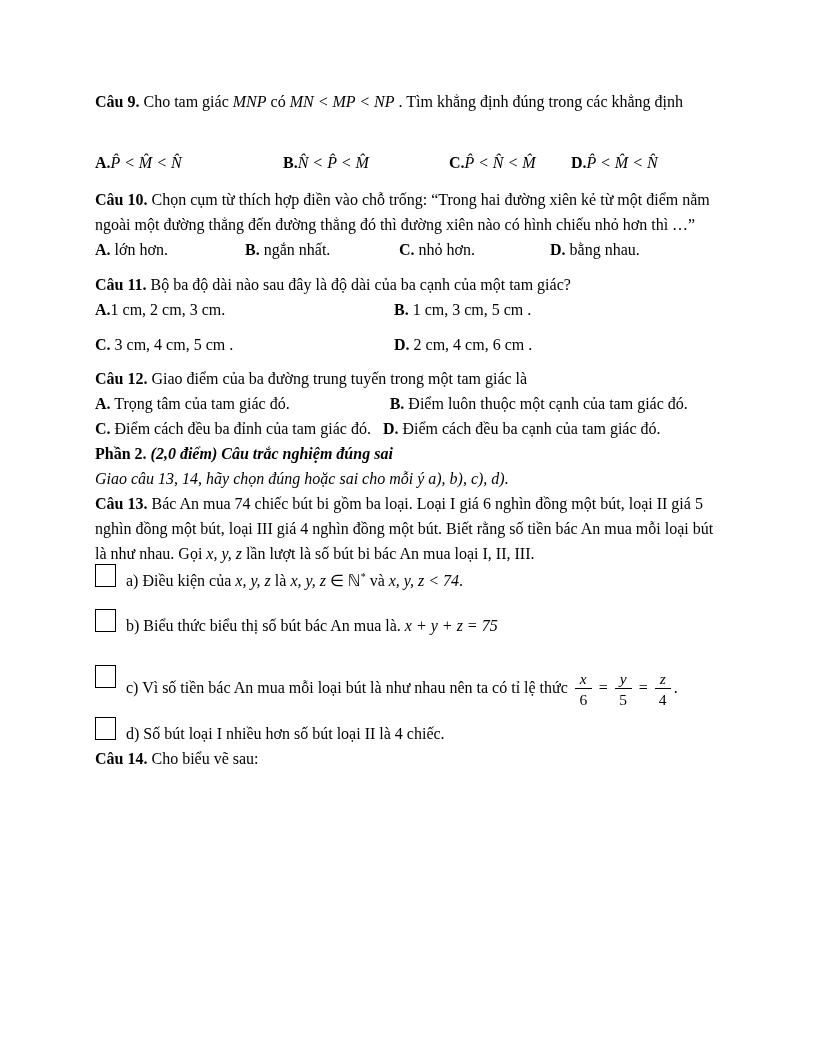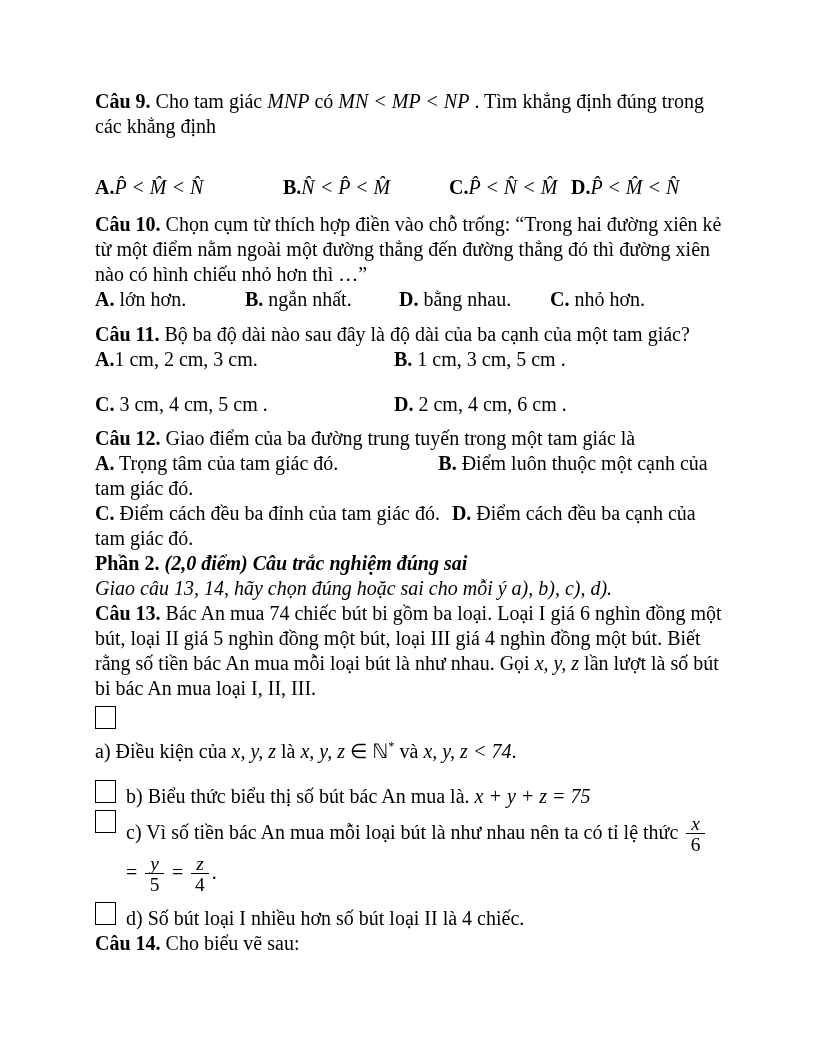--- a/index.html
+++ b/index.html
@@ -1,56 +1,56 @@
 <!DOCTYPE html>
 <html><head>
 <meta charset="utf-8">
 <style>
   html,body{margin:0;padding:0;background:#fff;}
   .page{
     position:relative;
     width:816px;height:1056px;
     background:#ffffff;
     font-family:"Liberation Serif", serif;
-    font-size:20px;
+    font-size:16px;
     color:#000;
     overflow:hidden;
   }
   .content{position:absolute;left:95px;top:89px;width:627px;}
   p.para{margin:0;line-height:25px;}
   .seg-n{}
   .seg-b{font-weight:700;}
   .seg-i{font-style:italic;}
   .seg-bi{font-weight:700;font-style:italic;margin-top:37px;}
   sup.seg-sup{font-size:0.62em;line-height:0;}
   .seg-sp{display:inline-block;width:100px;}
   .seg-sp2{display:inline-block;width:12px;}
   
   .opt-row{display:grid;line-height:25px;}
   .q9-row{grid-template-columns:188px 166px 122px 1fr;margin-bottom:12px;margin-top:36px;}
   .q10-row{grid-template-columns:150px 154px 151px 1fr;margin-bottom:10px;}
-  .q11-grid{grid-template-columns:299px 1fr;row-gap:20px;margin-bottom:9px;}
+  .q11-grid{grid-template-columns:299px 1fr;row-gap:10px;margin-bottom:9px;}
   .opt .lbl{font-weight:700;}
   .opt .math{font-style:italic;}
   
   .m-q9stem{margin-bottom:13px;}
   .m-q10stem{margin-bottom:0;}
   .m-q11stem{margin-bottom:9px;}
   .m-q12stem{margin-bottom:3px;}
   .m-q12ab{margin-bottom:7px;}
   .m-q12cd{margin-bottom:3px;}
   .m-p2{margin-bottom:10px;}
   .m-note{margin-bottom:8px;}
   .m-q13{margin-bottom:0;}
   .m-q14{margin-top:14px;}
   
   .tf-row{display:flex;align-items:flex-start;gap:10px;line-height:25px;}
-  .row-a{margin-top:9px;flex-direction:column;}
+  .row-a{margin-top:2px;}
   .row-b{margin-top:20px;}
-  .row-c{margin-top:5px;}
+  .row-c{margin-top:31px;}
   .row-d{margin-top:12px;}
   .checkbox{
     flex:none;display:inline-block;
     width:19px;height:21px;
     border:1.6px solid #000;
     background:#fff;
     margin-top:-4px;
   }
   .tf-text{flex:1;}
   
@@ -72,22 +72,22 @@
       <span class="opt"><span class="lbl">A.</span><span class="math">P̂ &lt; M̂ &lt; N̂</span></span>
       <span class="opt"><span class="lbl">B.</span><span class="math">N̂ &lt; P̂ &lt; M̂</span></span>
       <span class="opt"><span class="lbl">C.</span><span class="math">P̂ &lt; N̂ &lt; M̂</span></span>
       <span class="opt"><span class="lbl">D.</span><span class="math">P̂ &lt; M̂ &lt; N̂</span></span>
     </div>
 
     <p class="para m-q10stem"><span class="seg-b">Câu 10.</span><span class="seg-n"> Chọn cụm từ thích hợp điền vào chỗ trống: “Trong hai đường xiên kẻ từ một điểm nằm ngoài một đường thẳng đến đường thẳng đó thì đường xiên nào có hình chiếu nhỏ hơn thì …”</span></p>
     <div class="opt-row q10-row">
       <span class="opt"><span class="lbl">A.</span><span> lớn hơn.</span></span>
       <span class="opt"><span class="lbl">B.</span><span> ngắn nhất.</span></span>
+      <span class="opt"><span class="lbl">C.</span><span> nhỏ hơn.</span></span>
       <span class="opt"><span class="lbl">D.</span><span> bằng nhau.</span></span>
-      <span class="opt"><span class="lbl">C.</span><span> nhỏ hơn.</span></span>
     </div>
 
     <p class="para m-q11stem"><span class="seg-b">Câu 11.</span><span class="seg-n"> Bộ ba độ dài nào sau đây là độ dài của ba cạnh của một tam giác?</span></p>
     <div class="opt-row q11-grid">
       <span class="opt"><span class="lbl">A.</span><span>1 cm, 2 cm, 3 cm.</span></span>
       <span class="opt"><span class="lbl">B.</span><span> 1 cm, 3 cm, 5 cm .</span></span>
       <span class="opt"><span class="lbl">C.</span><span> 3 cm, 4 cm, 5 cm .</span></span>
       <span class="opt"><span class="lbl">D.</span><span> 2 cm, 4 cm, 6 cm .</span></span>
     </div>
 

